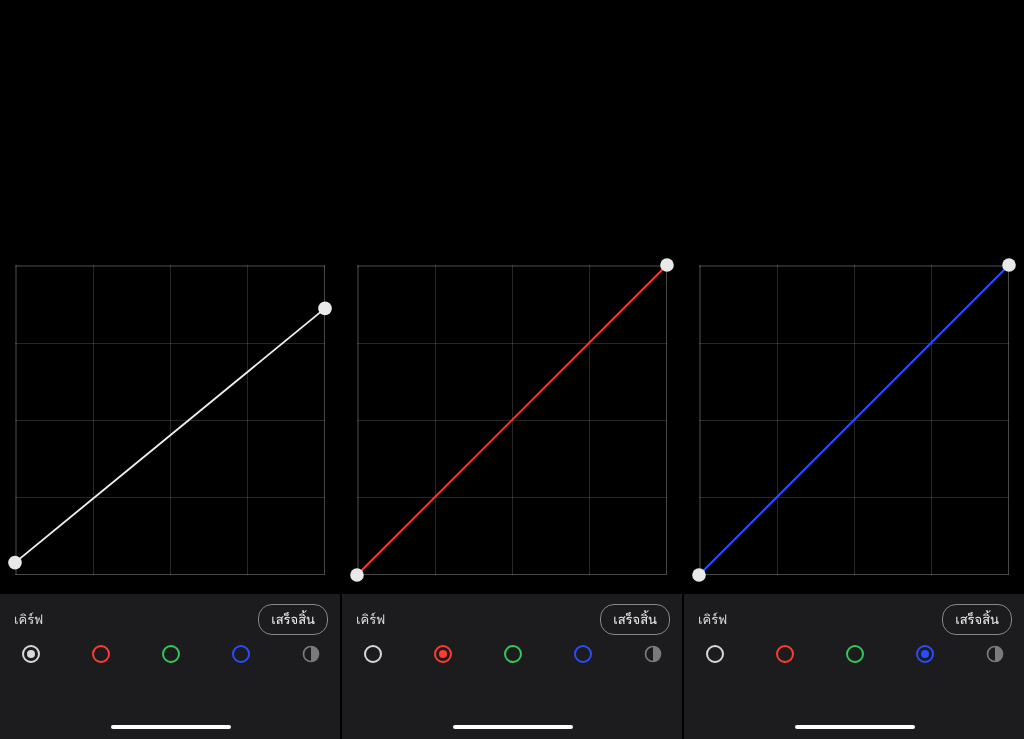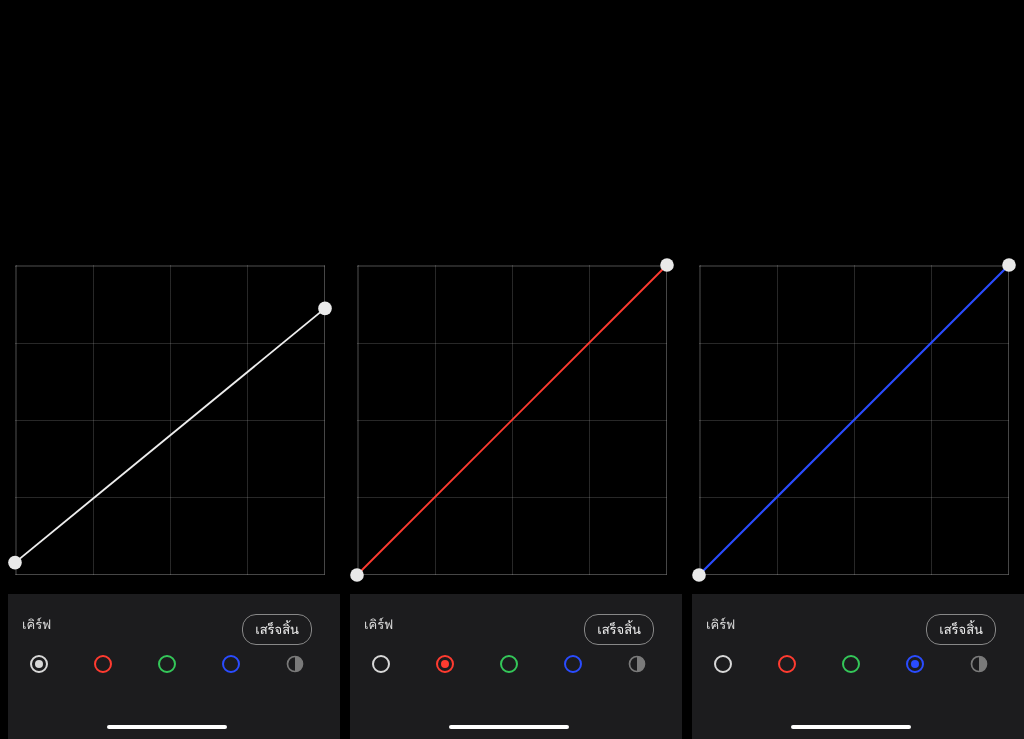--- a/index.html
+++ b/index.html
@@ -50,24 +50,24 @@
     overflow: visible;
   }
   .handle {
     fill: #e9e9e9;
     stroke: none;
   }
 
   
   .bottombar {
     position: absolute;
-    left: 8px; right: 0; bottom: 0;
+    left: 0; right: 0; bottom: 0;
     height: 145px;
     background: #1c1c1e;
-    padding: 10px 28px 6px 14px;
+    padding: 10px 12px 6px 14px;
     display: flex;
     flex-direction: column;
     justify-content: center;
   }
   .bb-row1 {
     display: flex;
     justify-content: space-between;
     align-items: center;
   }
   .bb-title {
@@ -77,21 +77,20 @@
   }
   .done-btn {
     font-size: 13px;
     color: #eee;
     padding: 4px 12px;
     border: 1px solid #888;
     border-radius: 14px;
     background: transparent;
     cursor: pointer;
     font-family: inherit;
-    margin-top: 10px;
   }
   .bb-row2 {
     display: flex;
     justify-content: space-between;
     align-items: center;
     padding: 0 6px;
     margin-top: 8px;
   }
   .ch-btn {
     width: 22px;

